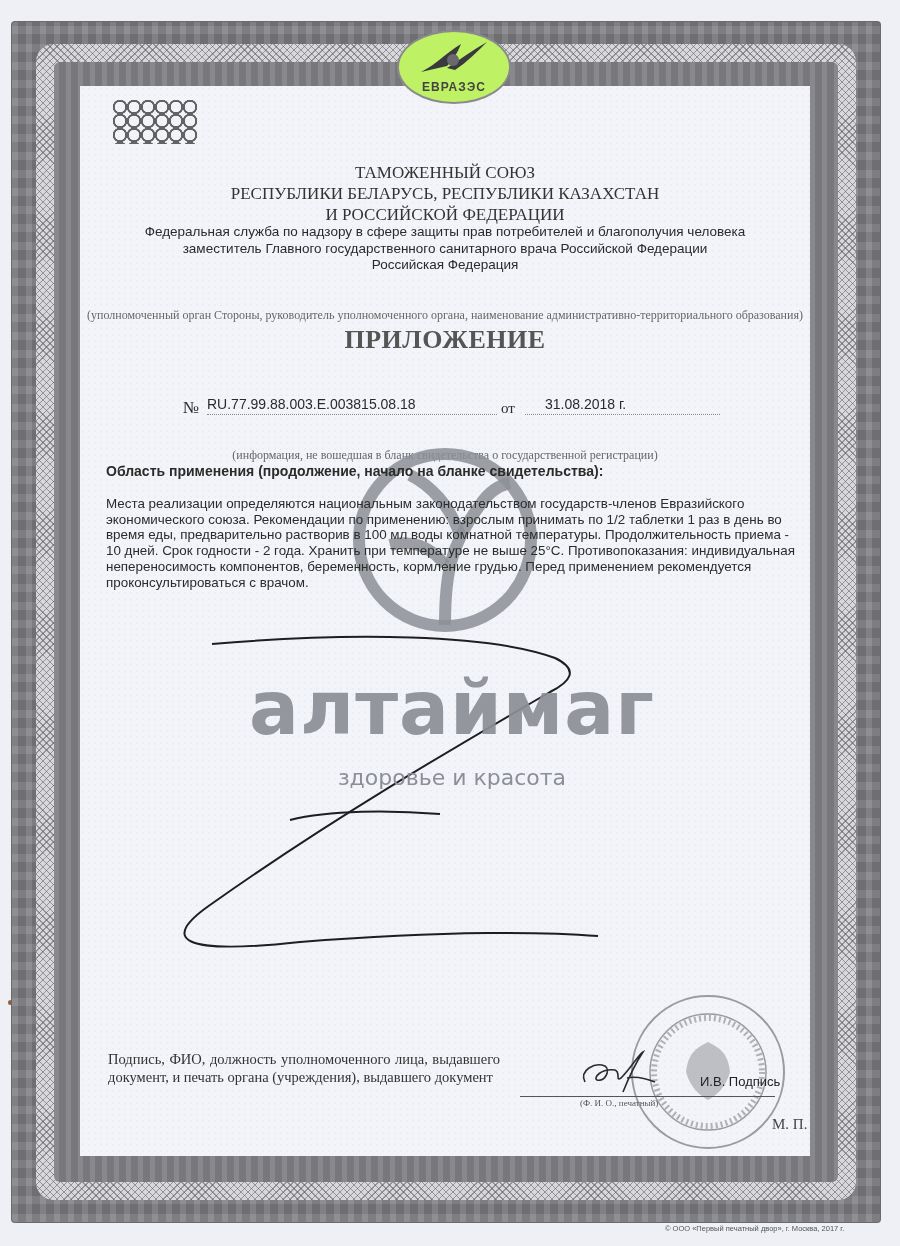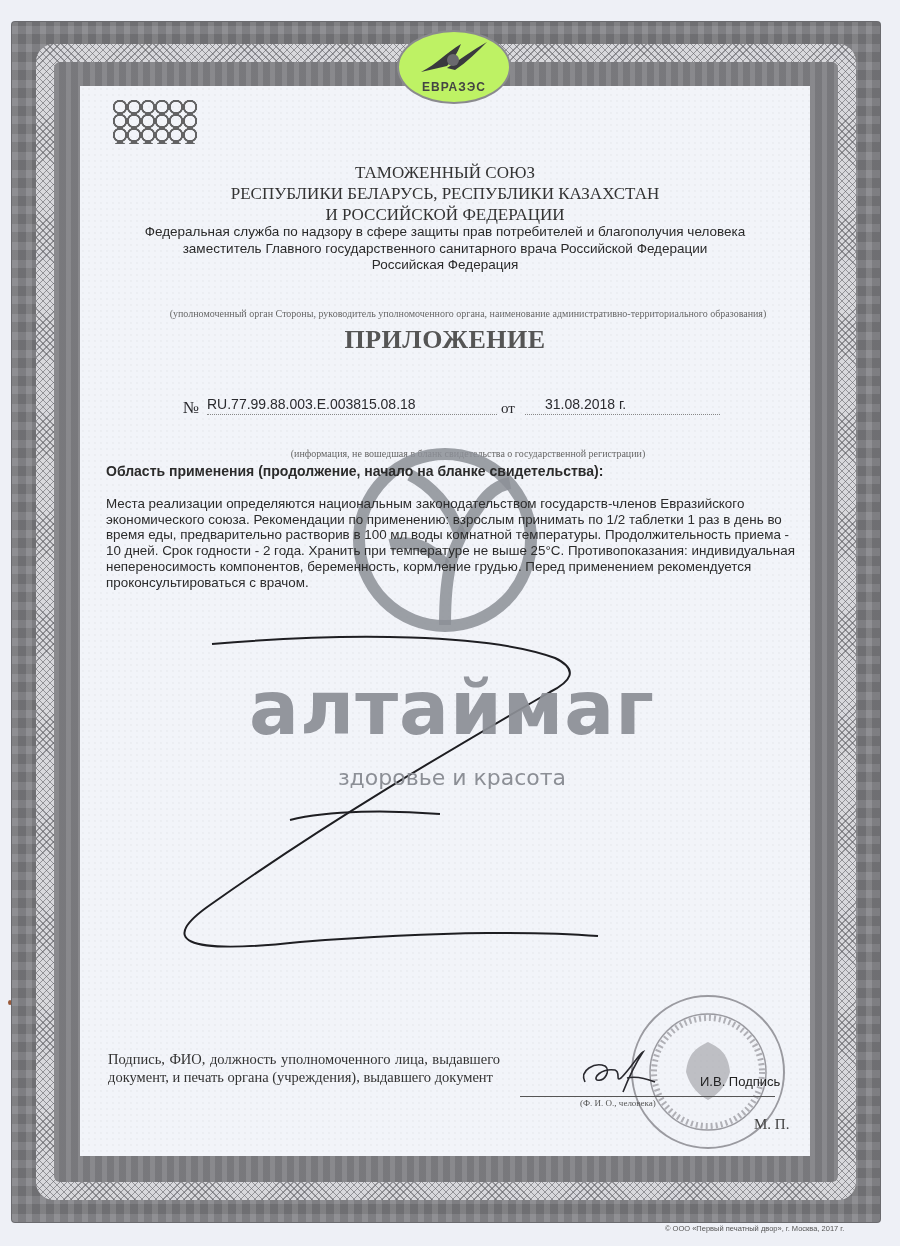--- a/index.html
+++ b/index.html
@@ -62,21 +62,21 @@
       radial-gradient(circle at 50% 50%, transparent 5px, #333 5.5px, #333 7px, transparent 7.5px);
     background-size:14px 14px;
     opacity:0.75;
   }
 
   .center { position:absolute; left:80px; width:730px; text-align:center; }
   .serif { font-family:"Liberation Serif", serif; }
 
   .h-union { top:162px; font-size:17px; line-height:21px; color:#333; }
   .h-service { top:224px; font-size:13.5px; line-height:16.5px; color:#2a2a2a; }
-  .small-caption { font-size:10px; color:#666; font-family:"Liberation Serif", serif;padding-left:23px; }
+  .small-caption { font-size:12px; color:#666; font-family:"Liberation Serif", serif; }
   .cap1 { top:308px; }
   .h-appendix { top:325px; font-family:"Liberation Serif", serif; font-weight:bold; color:#555; line-height:30px; }
   .h-appendix .l1 { font-size:26px; letter-spacing:0.5px; }
   .h-appendix .l2 { font-size:24px; letter-spacing:-0.3px; }
 
   .regline { position:absolute; top:396px; left:183px; width:540px; height:22px; font-size:14px; }
   .regline .no { position:absolute; left:0; top:2px; font-family:"Liberation Serif", serif; font-size:17px; }
   .regline .num { position:absolute; left:24px; top:0; font-size:14px; }
   .regline .u1 { position:absolute; left:24px; top:18px; width:290px; border-bottom:1px dotted #888; }
   .regline .ot { position:absolute; left:318px; top:4px; font-family:"Liberation Serif", serif; font-size:15px; }
@@ -92,21 +92,21 @@
   .wm-sub { position:absolute; left:212px; top:765px; width:480px; text-align:center; color:#8c8f96; font-size:22px; font-family:"DejaVu Sans", sans-serif; }
 
   .z-line { position:absolute; left:150px; top:620px; }
 
   .sign-caption { position:absolute; left:108px; top:1050px; width:392px; font-family:"Liberation Serif", serif; font-size:14.5px; line-height:18px; text-align:justify; color:#333; }
   .seal { position:absolute; left:628px; top:992px; width:160px; height:160px; }
   .sig-svg { position:absolute; left:575px; top:1048px; }
   .signer { position:absolute; left:700px; top:1074px; font-size:13px; color:#222; }
   .sig-line { position:absolute; left:520px; top:1096px; width:255px; border-bottom:1px solid #555; }
   .sig-cap { position:absolute; left:580px; top:1098px; font-family:"Liberation Serif", serif; font-size:9px; color:#555; }
-  .mp { position:absolute; left:754px; top:1116px; font-family:"Liberation Serif", serif; font-size:15px; color:#444; }
+  .mp { position:absolute; left:772px; top:1116px; font-family:"Liberation Serif", serif; font-size:15px; color:#444; }
   .footer { position:absolute; left:665px; top:1224px; font-size:7.5px; color:#555; }
   .dot { position:absolute; left:8px; top:1000px; width:4px; height:5px; background:#9a5a3a; border-radius:50%; }
 </style>
 </head>
 <body>
 
 <div class="page">
 
   <div class="dot"></div>
 
@@ -183,17 +183,17 @@
     <circle cx="80" cy="80" r="54" fill="none" stroke="#b0b0b6" stroke-width="6" stroke-dasharray="2 3"></circle>
     <path d="M80 50 C70 55, 60 60, 58 80 C62 95, 72 104, 80 108 C88 104, 98 95, 102 80 C100 60, 90 55, 80 50 Z" fill="#a8a8ae" opacity="0.7"></path>
   </svg>
 
   <svg class="sig-svg" width="100" height="48" viewBox="0 0 100 48">
     <path d="M10 34 C4 22, 20 14, 30 18 C36 22, 30 34, 22 32 C18 30, 26 20, 40 22 C46 24, 40 34, 46 30 C56 20, 64 6, 68 4 C60 16, 52 34, 48 44 M52 30 C60 28, 70 30, 80 34" fill="none" stroke="#2a2a30" stroke-width="1.6"></path>
   </svg>
 
   <div class="signer">И.В. Подпись</div>
   <div class="sig-line"></div>
-  <div class="sig-cap">(Ф. И. О., человека)</div>
+  <div class="sig-cap">(Ф. И. О., печатный)</div>
   <div class="mp">М. П.</div>
 
   <div class="footer">© ООО «Первый печатный двор», г. Москва, 2017 г.</div>
 </div>
 
 </body></html>

